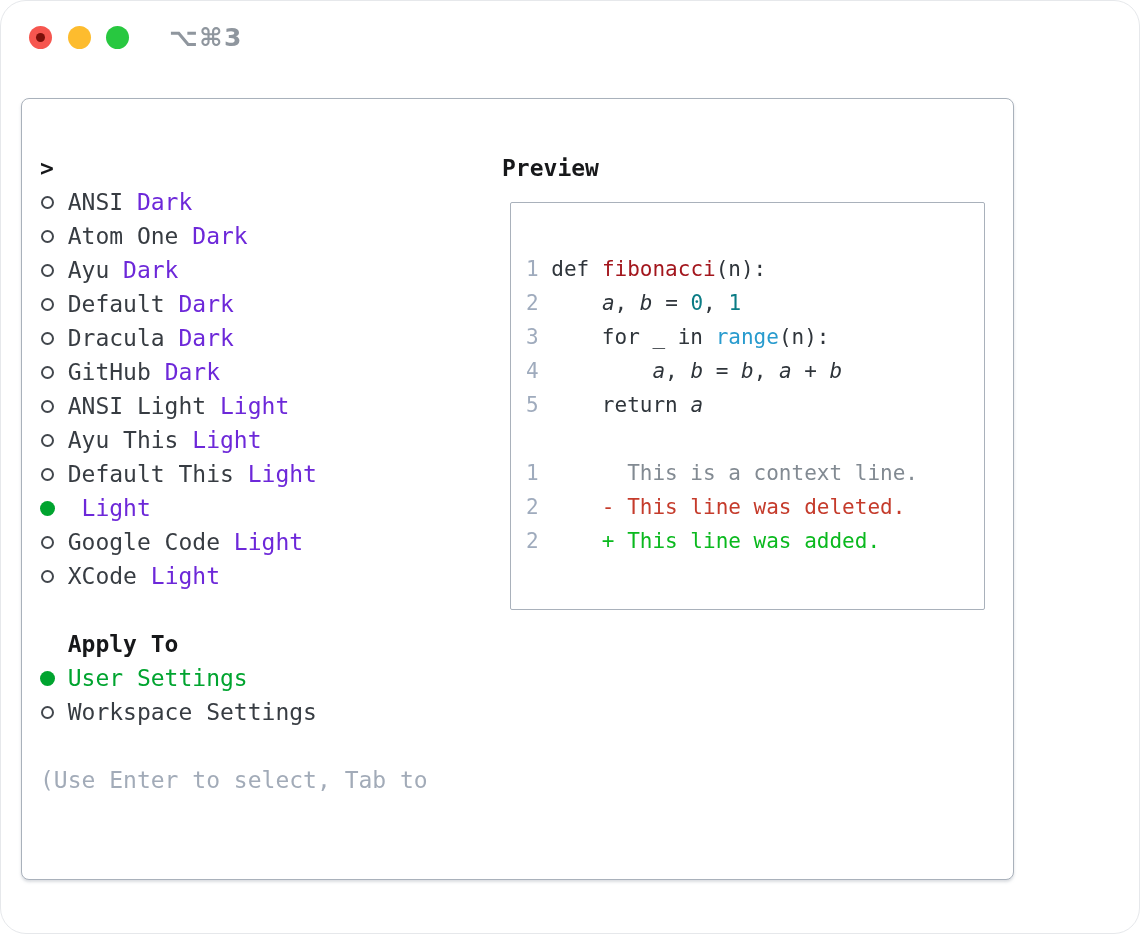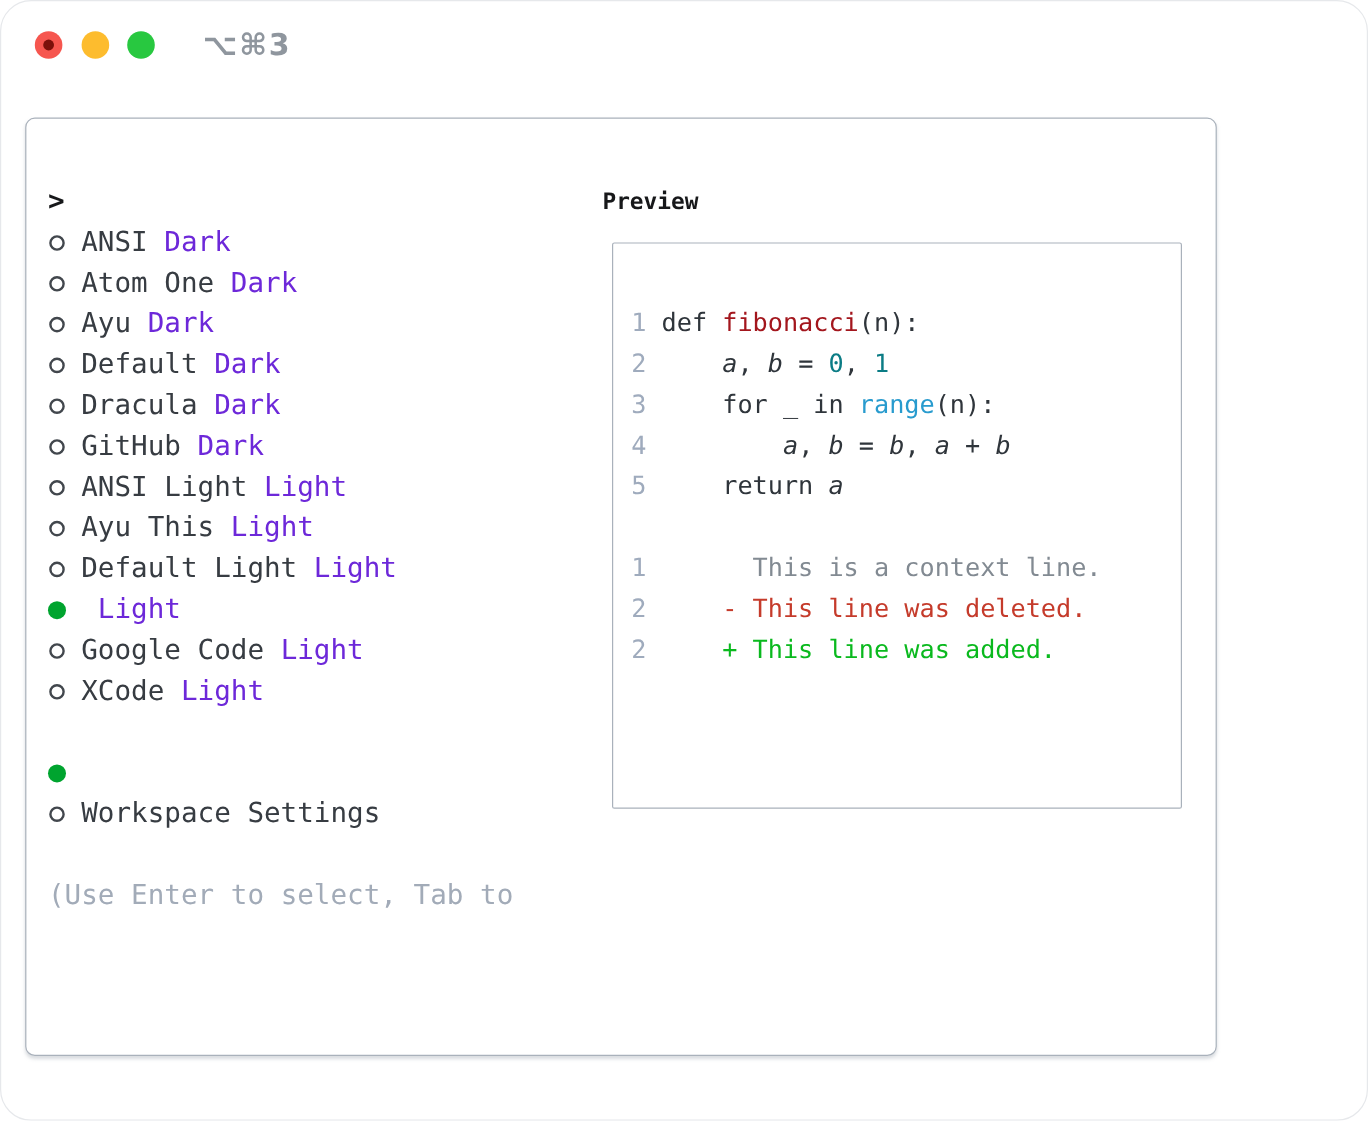--- a/index.html
+++ b/index.html
@@ -45,24 +45,24 @@
   .radio.on { width:15px; height:15px; border:none; background:var(--sel-green,#00a42f); margin-left:0; }
   .header-text { font-weight:bold; color:#17181a; }
   .name {}
   .name.sel { color:var(--sel-green,#00a42f); }
   .variant { color:#6d28d9; }
   .hint-row { color:#a2abb8; }
   
   .preview-label {
     position:absolute; left:480px; top:52px; height:34px;
     display:flex; align-items:center;
-    font-weight:bold; font-size:19px; color:#17181a;
+    font-weight:bold; font-size:23px; color:#17181a;
   }
   .preview-box {
-    position:absolute; left:488px; top:103px; width:475px; height:472px;
+    position:absolute; left:488px; top:103px; width:475px; height:408px;
     border:1.5px solid #a9b1bb; border-radius:2px; background:#fff; overflow:hidden;
   }
   pre.code {
     margin:49px 0 0 15px; font-family:inherit;
     font-size:21px; line-height:34px; white-space:pre;
   }
   .tok-ln      { color:#9fabbd; }
   .tok-plain   { color:#2f353b; }
   .tok-func    { color:var(--func-red,#a3161d); }
   .tok-num     { color:var(--num-teal,#0b7c85); }
@@ -95,31 +95,35 @@
 
       <div id="theme-rows">
           <div class="row"><span class="marker"><span class="radio"></span></span><span class="name">ANSI</span><span class="variant"> Dark</span></div>
           <div class="row"><span class="marker"><span class="radio"></span></span><span class="name">Atom One</span><span class="variant"> Dark</span></div>
           <div class="row"><span class="marker"><span class="radio"></span></span><span class="name">Ayu</span><span class="variant"> Dark</span></div>
           <div class="row"><span class="marker"><span class="radio"></span></span><span class="name">Default</span><span class="variant"> Dark</span></div>
           <div class="row"><span class="marker"><span class="radio"></span></span><span class="name">Dracula</span><span class="variant"> Dark</span></div>
           <div class="row"><span class="marker"><span class="radio"></span></span><span class="name">GitHub</span><span class="variant"> Dark</span></div>
           <div class="row"><span class="marker"><span class="radio"></span></span><span class="name">ANSI Light</span><span class="variant"> Light</span></div>
           <div class="row"><span class="marker"><span class="radio"></span></span><span class="name">Ayu This</span><span class="variant"> Light</span></div>
-          <div class="row"><span class="marker"><span class="radio"></span></span><span class="name">Default Light</span><span class="variant"> Light</span></div>
+          <div class="row"><span class="marker"><span class="radio"></span></span><span class="name">Default This</span><span class="variant"> Light</span></div>
           <div class="row"><span class="marker"><span class="radio on"></span></span><span class="variant"> Light</span></div>
           <div class="row"><span class="marker"><span class="radio"></span></span><span class="name">Google Code</span><span class="variant"> Light</span></div>
           <div class="row"><span class="marker"><span class="radio"></span></span><span class="name">XCode</span><span class="variant"> Light</span></div>
         </div>
 
       <div class="row"></div>
 
+      <div class="row">
+        <span class="marker"></span>
+        <span class="header-text">Apply To</span>
+      </div>
 
       <div id="apply-rows">
-          <div class="row"><span class="marker"><span class="radio on"></span></span></div>
+          <div class="row"><span class="marker"><span class="radio on"></span></span><span class="name sel">User Settings</span></div>
           <div class="row"><span class="marker"><span class="radio"></span></span><span class="name">Workspace Settings</span></div>
         </div>
 
       <div class="row"></div>
 
       <div class="row hint-row">(Use Enter to select, Tab to</div>
     </div>
 
     <div class="preview-label">Preview</div>
 

